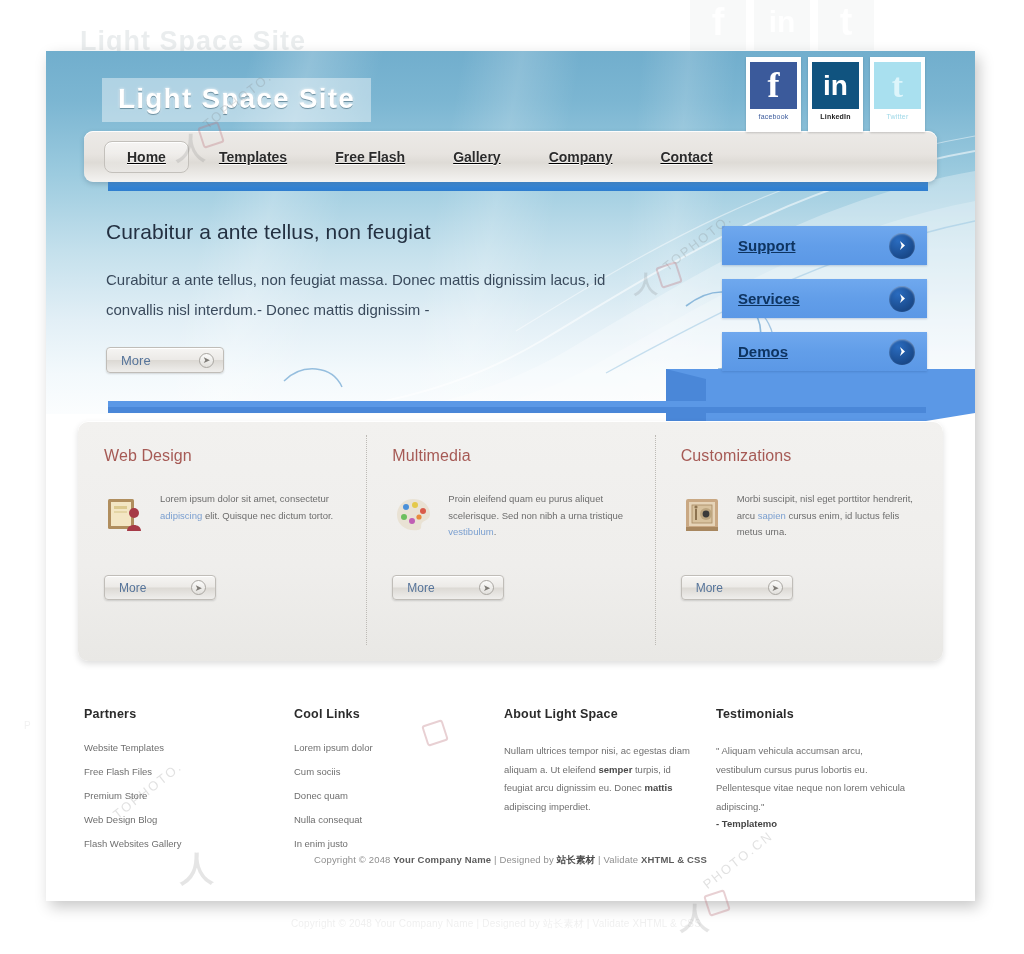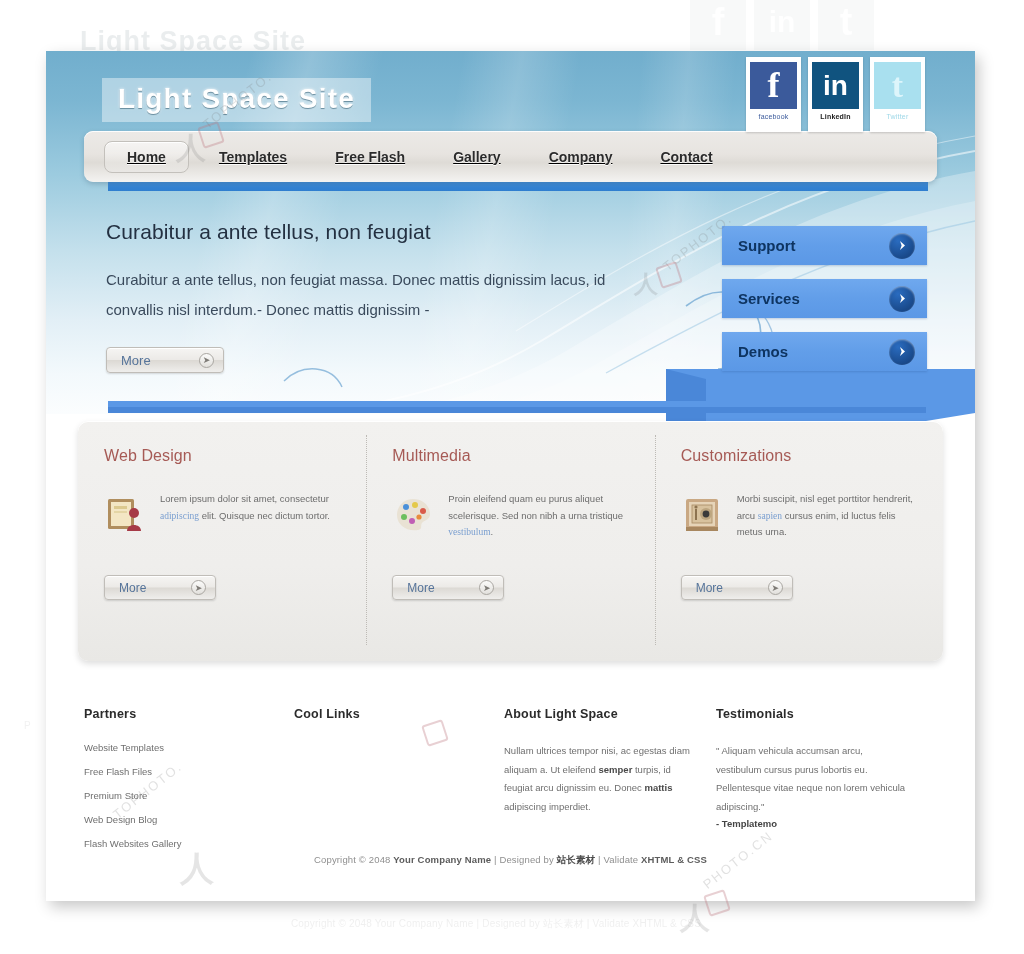--- a/index.html
+++ b/index.html
@@ -332,20 +332,21 @@
     align-items: center;
     justify-content: space-between;
     padding: 0 12px 0 16px;
     cursor: pointer;
     box-shadow: 0 1px 2px rgba(40,80,140,0.25);
   }
   .side-btn span.lbl {
     font-size: 15px;
     font-weight: bold;
     color: #0e3461;
+    text-decoration: underline;
   }
   .chev {
     width: 26px; height: 26px;
     border-radius: 50%;
     background: radial-gradient(circle at 35% 30%, #2a6cc0, #123a73);
     box-shadow: inset 0 1px 2px rgba(255,255,255,0.45);
     display: flex; align-items: center; justify-content: center;
   }
 
   
@@ -398,21 +399,21 @@
   .col-icon {
     width: 42px; height: 42px;
     flex: none;
     margin-top: 2px;
   }
   .col-text {
     font-size: 9.5px;
     line-height: 1.75;
     color: #6d6d6d;
   }
-  .col-text a { color: #7a9fd0; text-decoration: none; font-family: Liberation Serif, serif; }
+  .col-text a { color: #7a9fd0; text-decoration: none; }
   .col-more { margin-top: 22px; }
   .col-more .more-btn { width: 112px; height: 25px; font-size: 12px; }
 
   
   .footer {
     position: absolute;
     left: 0;
     top: 628px;
     width: 929px;
     height: 222px;
@@ -641,20 +642,27 @@
           <li>Website Templates</li>
           <li>Free Flash Files</li>
           <li>Premium Store</li>
           <li>Web Design Blog</li>
           <li>Flash Websites Gallery</li>
         </ul>
       </div>
 
       <div class="foot-col">
         <h4>Cool Links</h4>
+        <ul>
+          <li>Lorem ipsum dolor</li>
+          <li>Cum sociis</li>
+          <li>Donec quam</li>
+          <li>Nulla consequat</li>
+          <li>In enim justo</li>
+        </ul>
       </div>
 
       <div class="foot-col">
         <h4>About Light Space</h4>
         <div class="foot-para">
           <span>Nullam ultrices tempor nisi, ac egestas diam aliquam a. Ut eleifend </span><b>semper</b><span> turpis, id feugiat arcu dignissim eu. Donec </span><b>mattis</b><span> adipiscing imperdiet.</span>
         </div>
       </div>
 
       <div class="foot-col">

